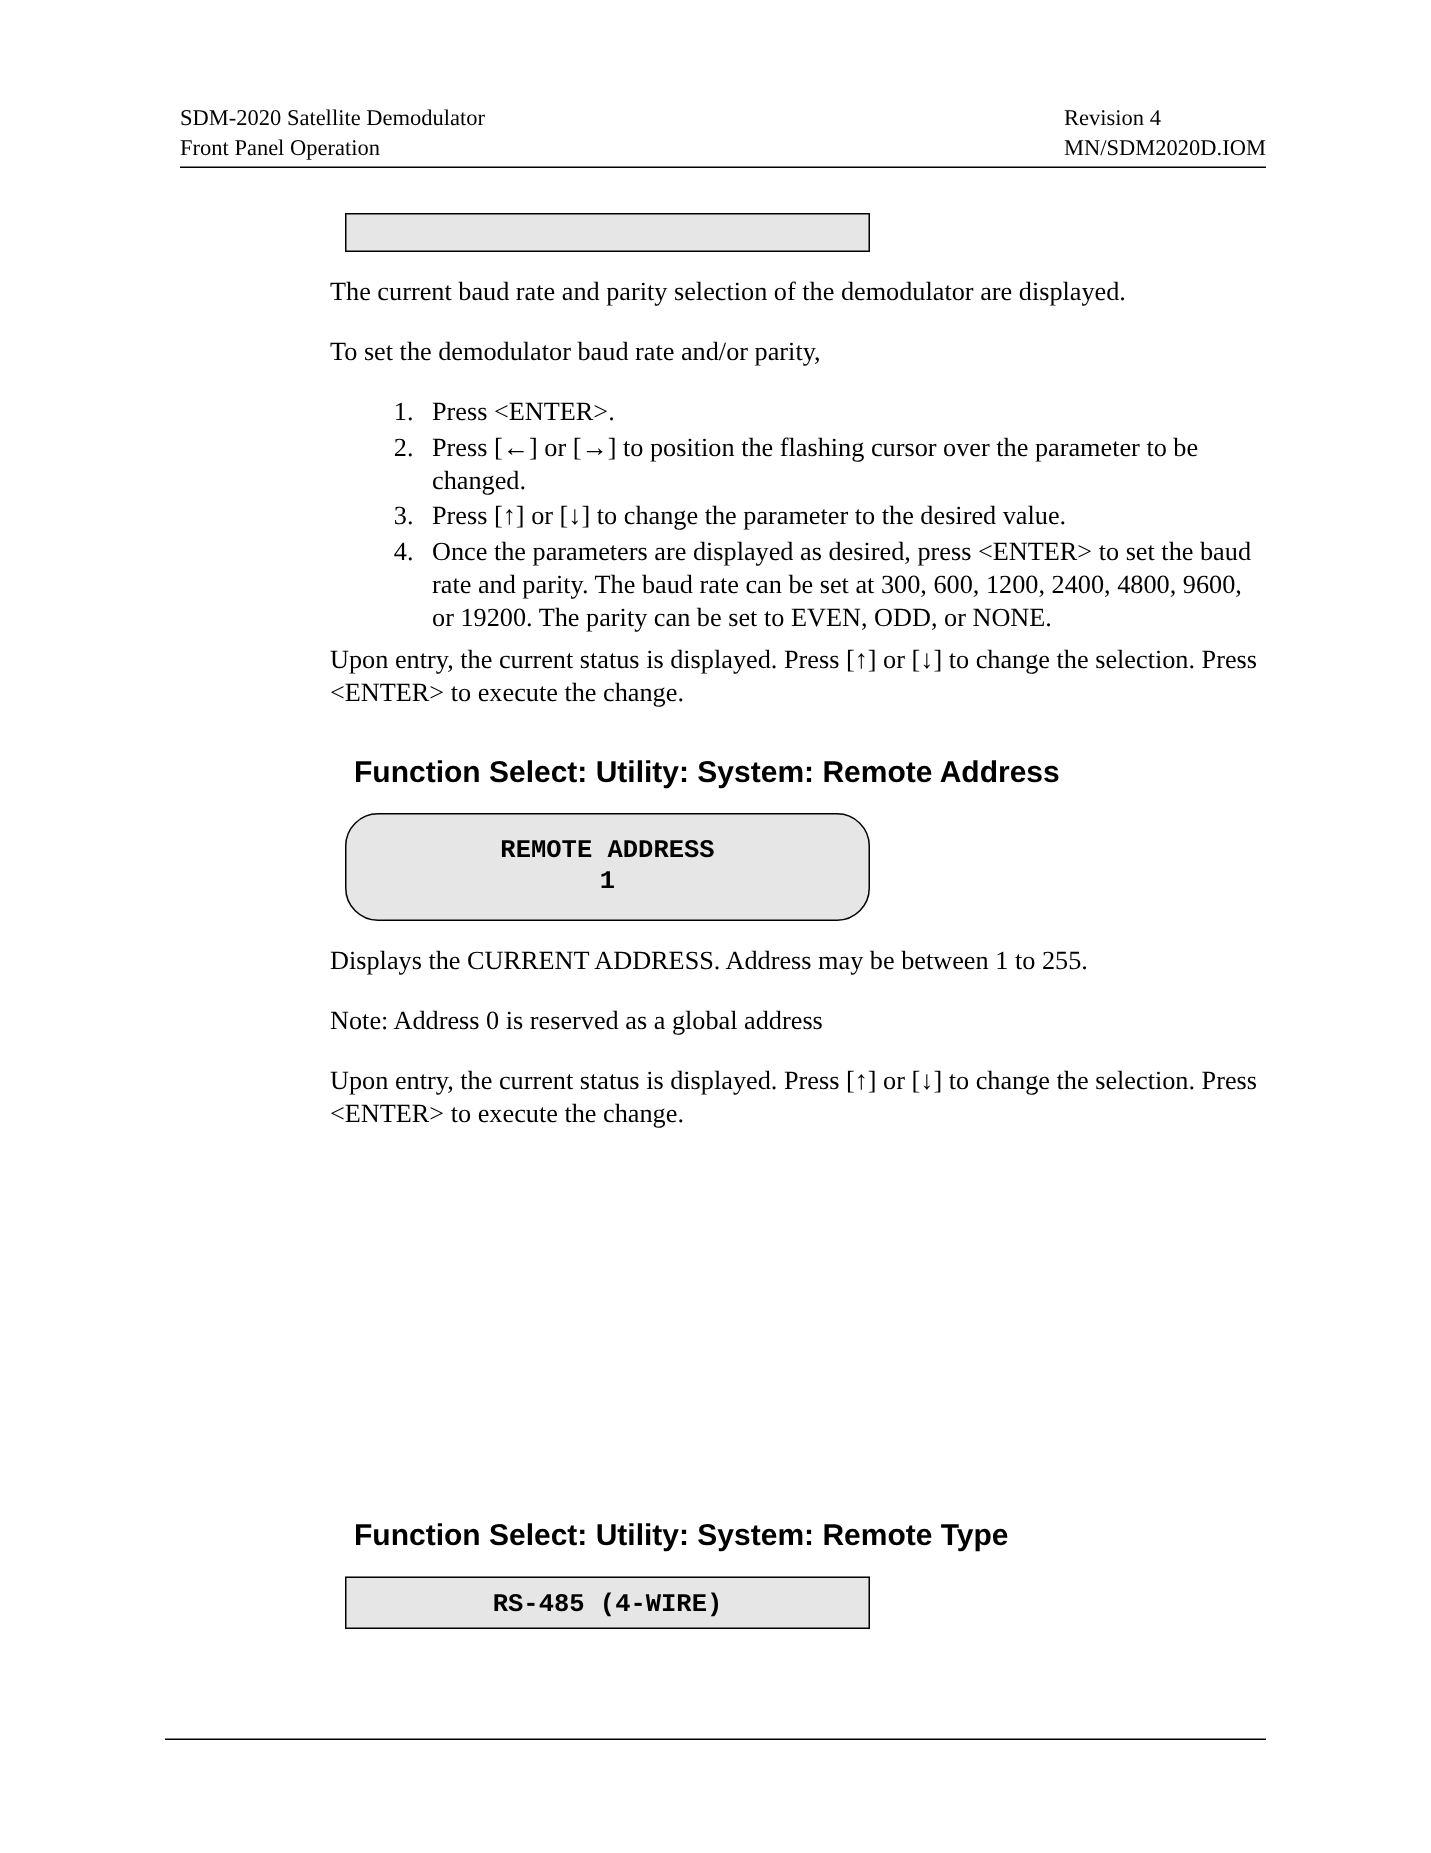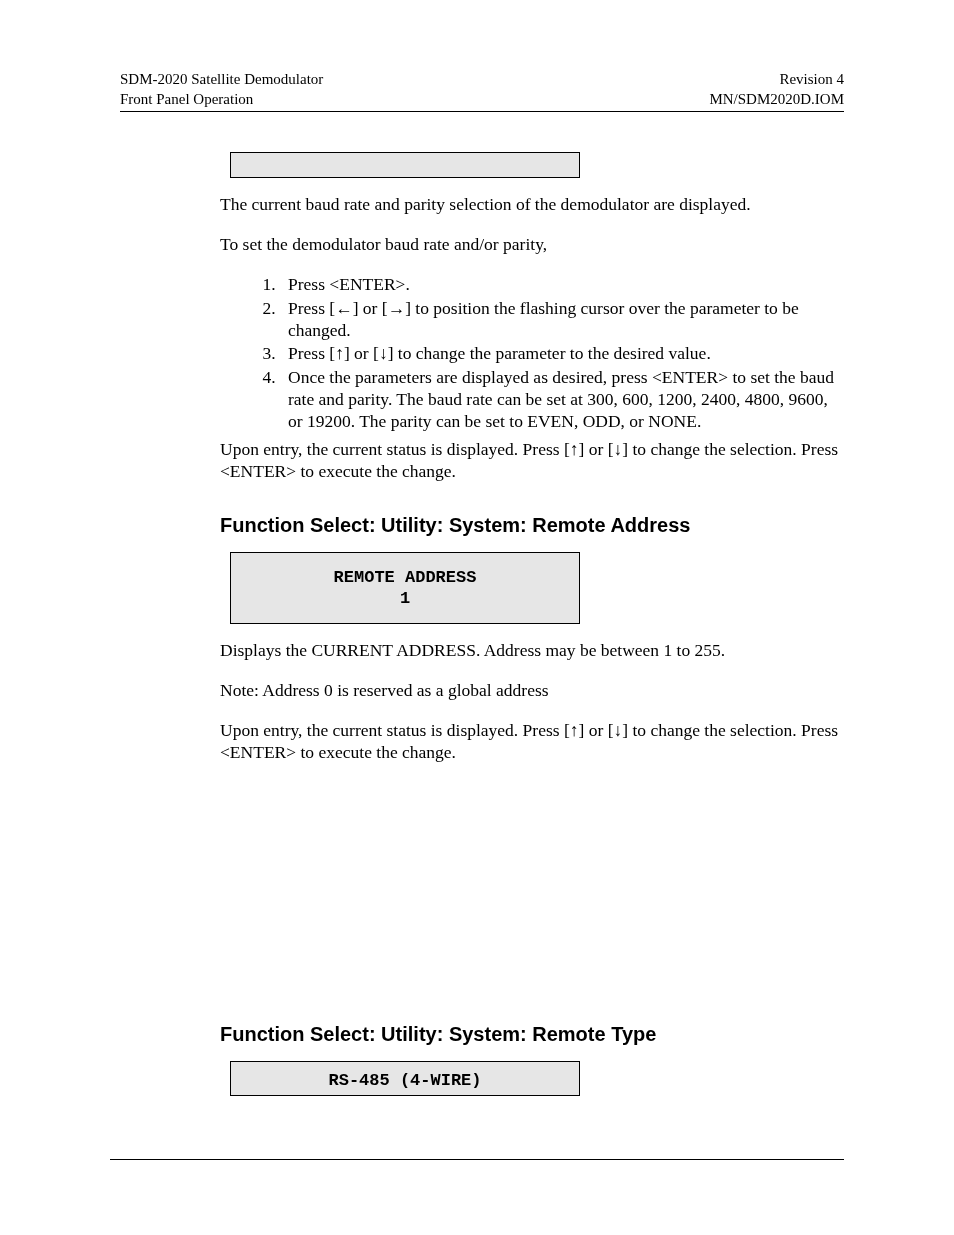--- a/index.html
+++ b/index.html
@@ -16,23 +16,23 @@
     box-sizing: border-box;
     padding: 70px 110px 0 120px;
   }
   .hdr {
     display: flex;
     justify-content: space-between;
     font-size: 15px;
     line-height: 1.3;
     border-bottom: 1px solid #000;
     padding-bottom: 2px;
-    margin-bottom: 40px;
+    margin-bottom: 30px;
   }
-  .hdr .right { text-align: right; font-family: Liberation Serif, serif; }
+  .hdr .right { text-align: left; font-family: Liberation Serif, serif; }
   .content {
     padding-left: 100px;
     padding-right: 0;
     font-size: 17.5px;
     line-height: 1.25;
   }
   .lcd {
     border: 1px solid #000;
     background: #e6e6e6;
     width: 350px;
@@ -52,21 +52,21 @@
     padding-left: 60px;
   }
   ol.steps li {
     padding-left: 8px;
     margin-bottom: 2px;
   }
   .h2 {
     font-family: Arial, Helvetica, sans-serif;
     font-weight: bold;
     font-size: 20px;
-    margin: 30px 0 14px 0;
+    margin: 30px 0 14px 16px;
   }
   .note b { font-weight: normal; }
   .footer-rule {
     position: absolute;
     left: 110px;
     right: 110px;
     bottom: 75px;
     border-top: 1px solid #000;
   }
   .footer-num {
@@ -106,21 +106,21 @@
       <li>Press &lt;ENTER&gt;.</li>
       <li>Press [←] or [→] to position the flashing cursor over the parameter to be changed.</li>
       <li>Press [↑] or [↓] to change the parameter to the desired value.</li>
       <li>Once the parameters are displayed as desired, press &lt;ENTER&gt; to set the baud rate and parity. The baud rate can be set at 300, 600, 1200, 2400, 4800, 9600,  or 19200. The parity can be set to EVEN, ODD, or NONE.</li>
     </ol>
 
     <p>Upon entry, the current status is displayed. Press [↑] or [↓] to change the selection. Press &lt;ENTER&gt; to execute the change.</p>
 
     <div class="h2">Function Select: Utility: System: Remote Address</div>
 
-    <div class="lcd" style="padding:14px 0;">
+    <div class="lcd" style="padding:14px 0;border-radius:22px;">
       <span class="l1">REMOTE ADDRESS</span>
       <span class="l2">1</span>
     </div>
 
     <p>Displays the CURRENT ADDRESS. Address may be between 1 to 255.</p>
 
     <p class="note">
       <b>Note:</b><span> Address 0 is reserved as a global address</span>
     </p>
 

